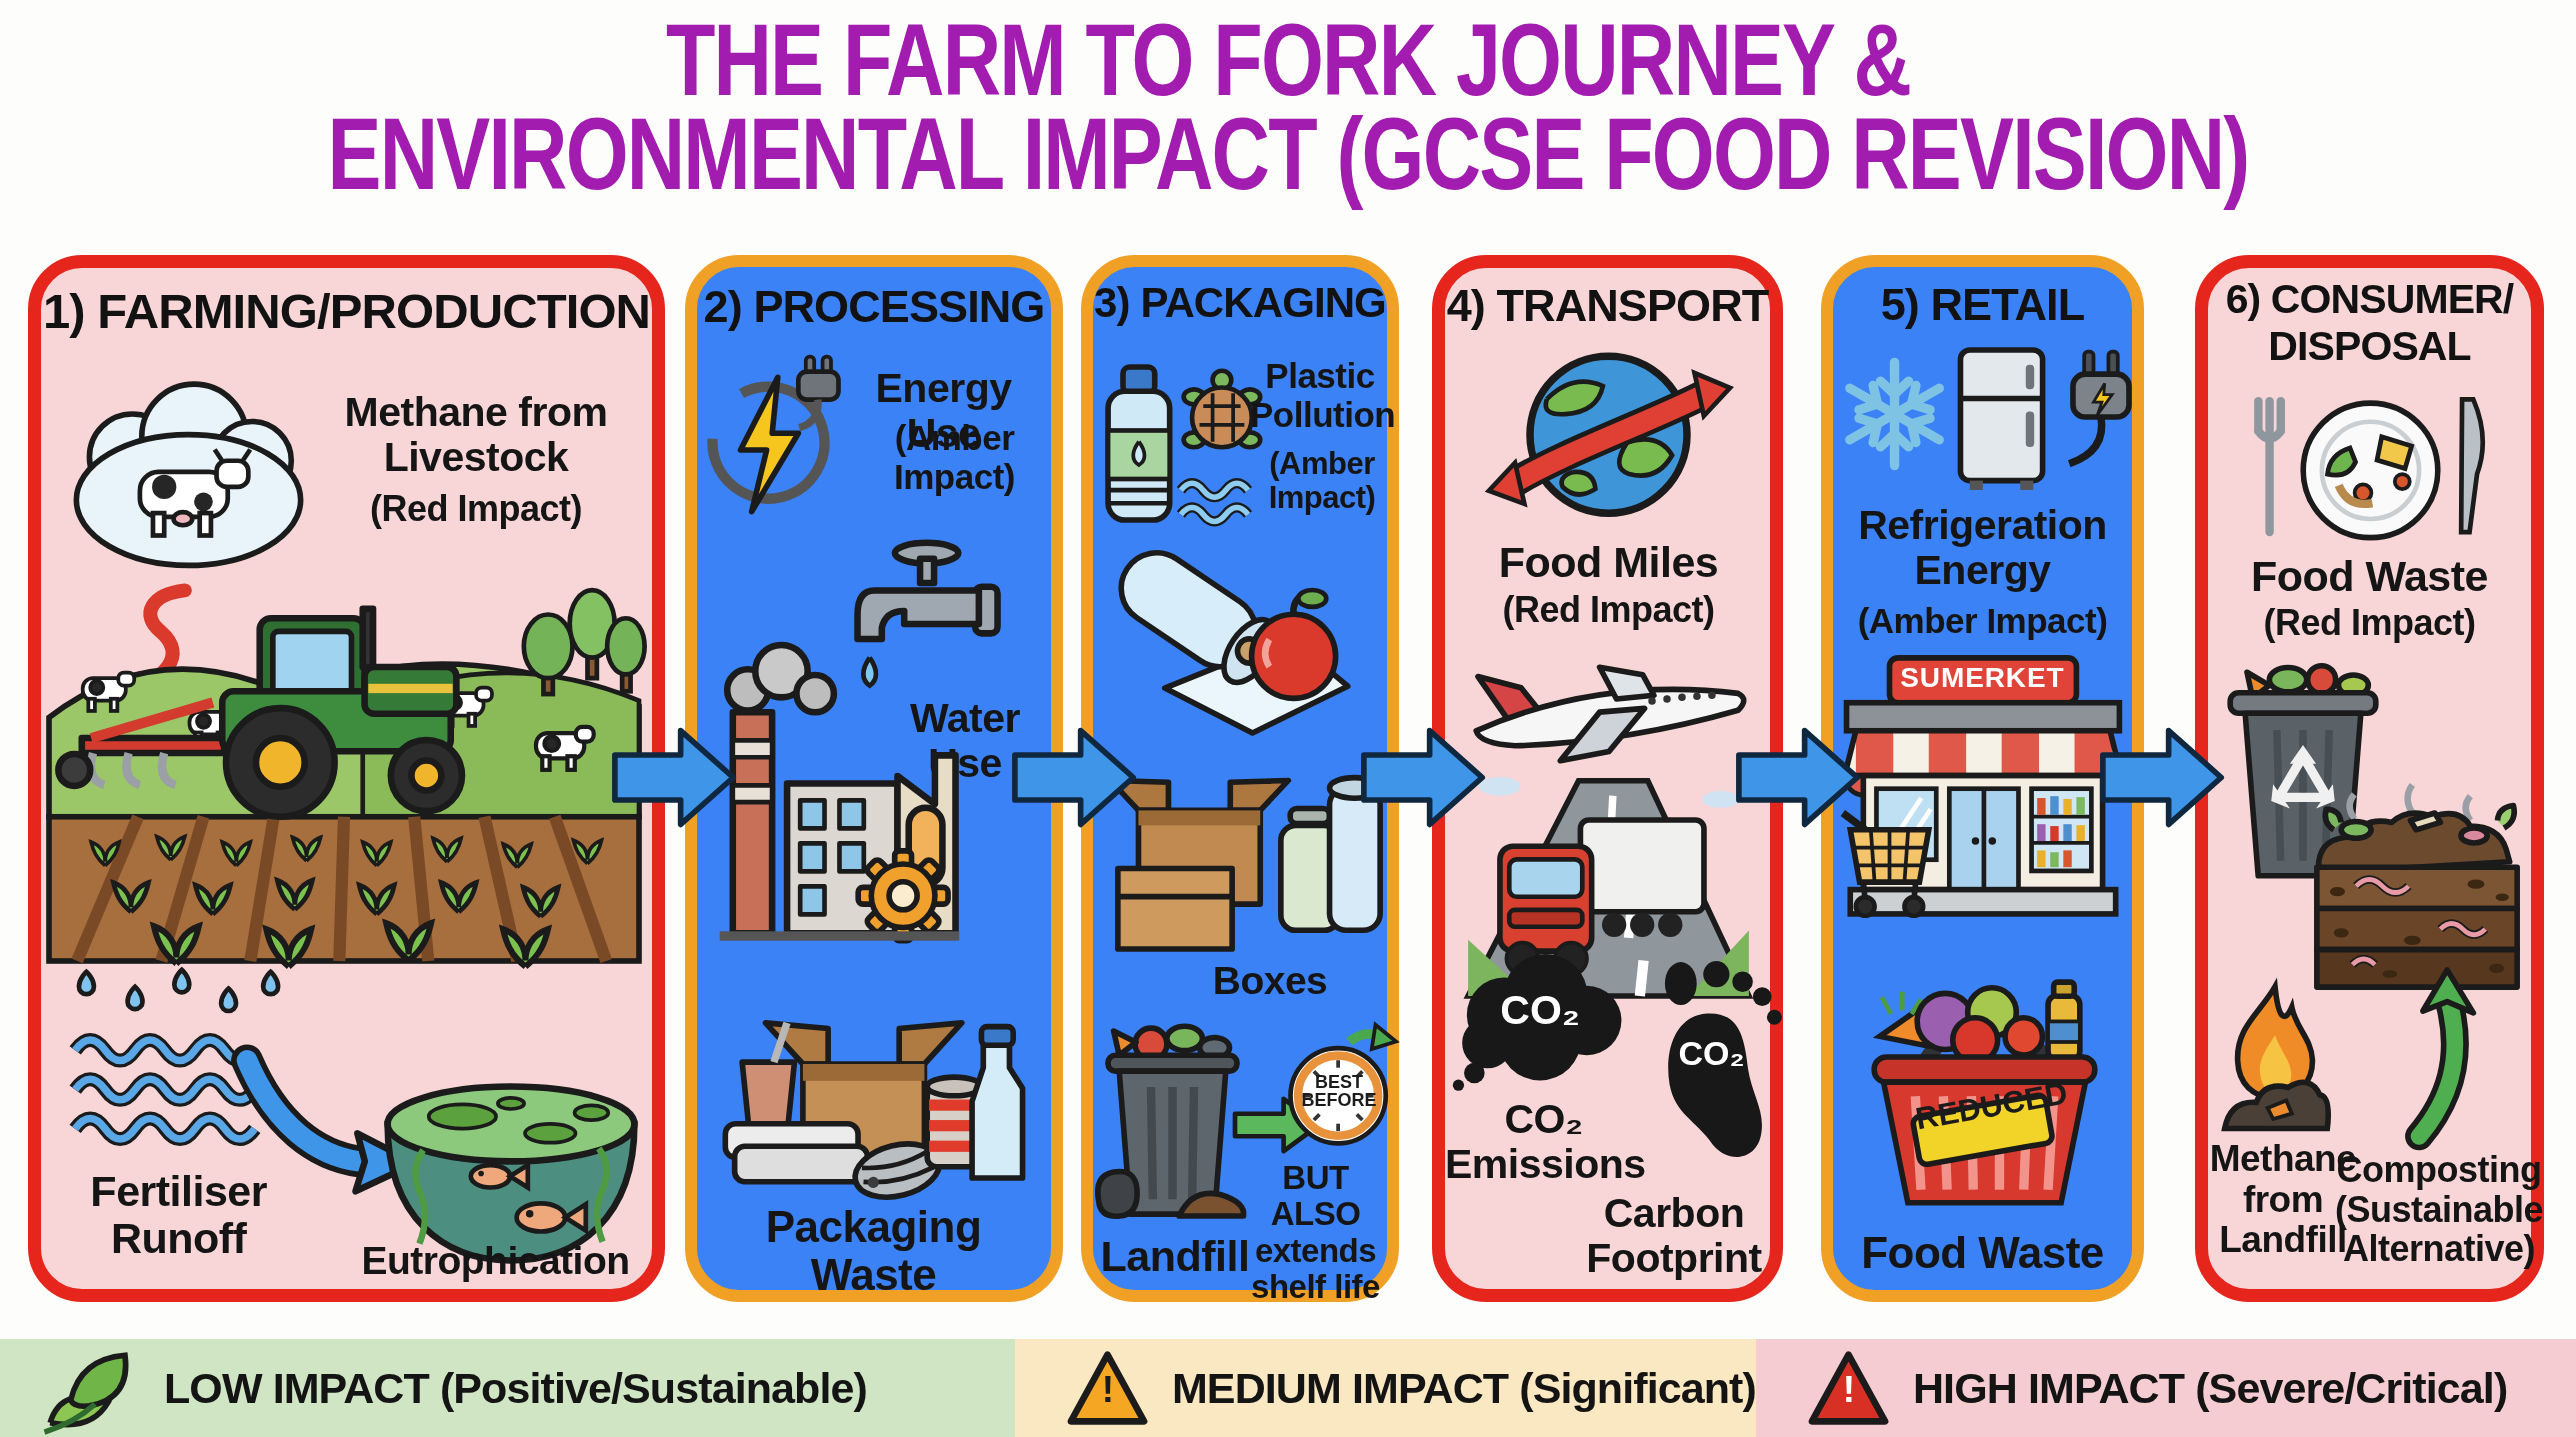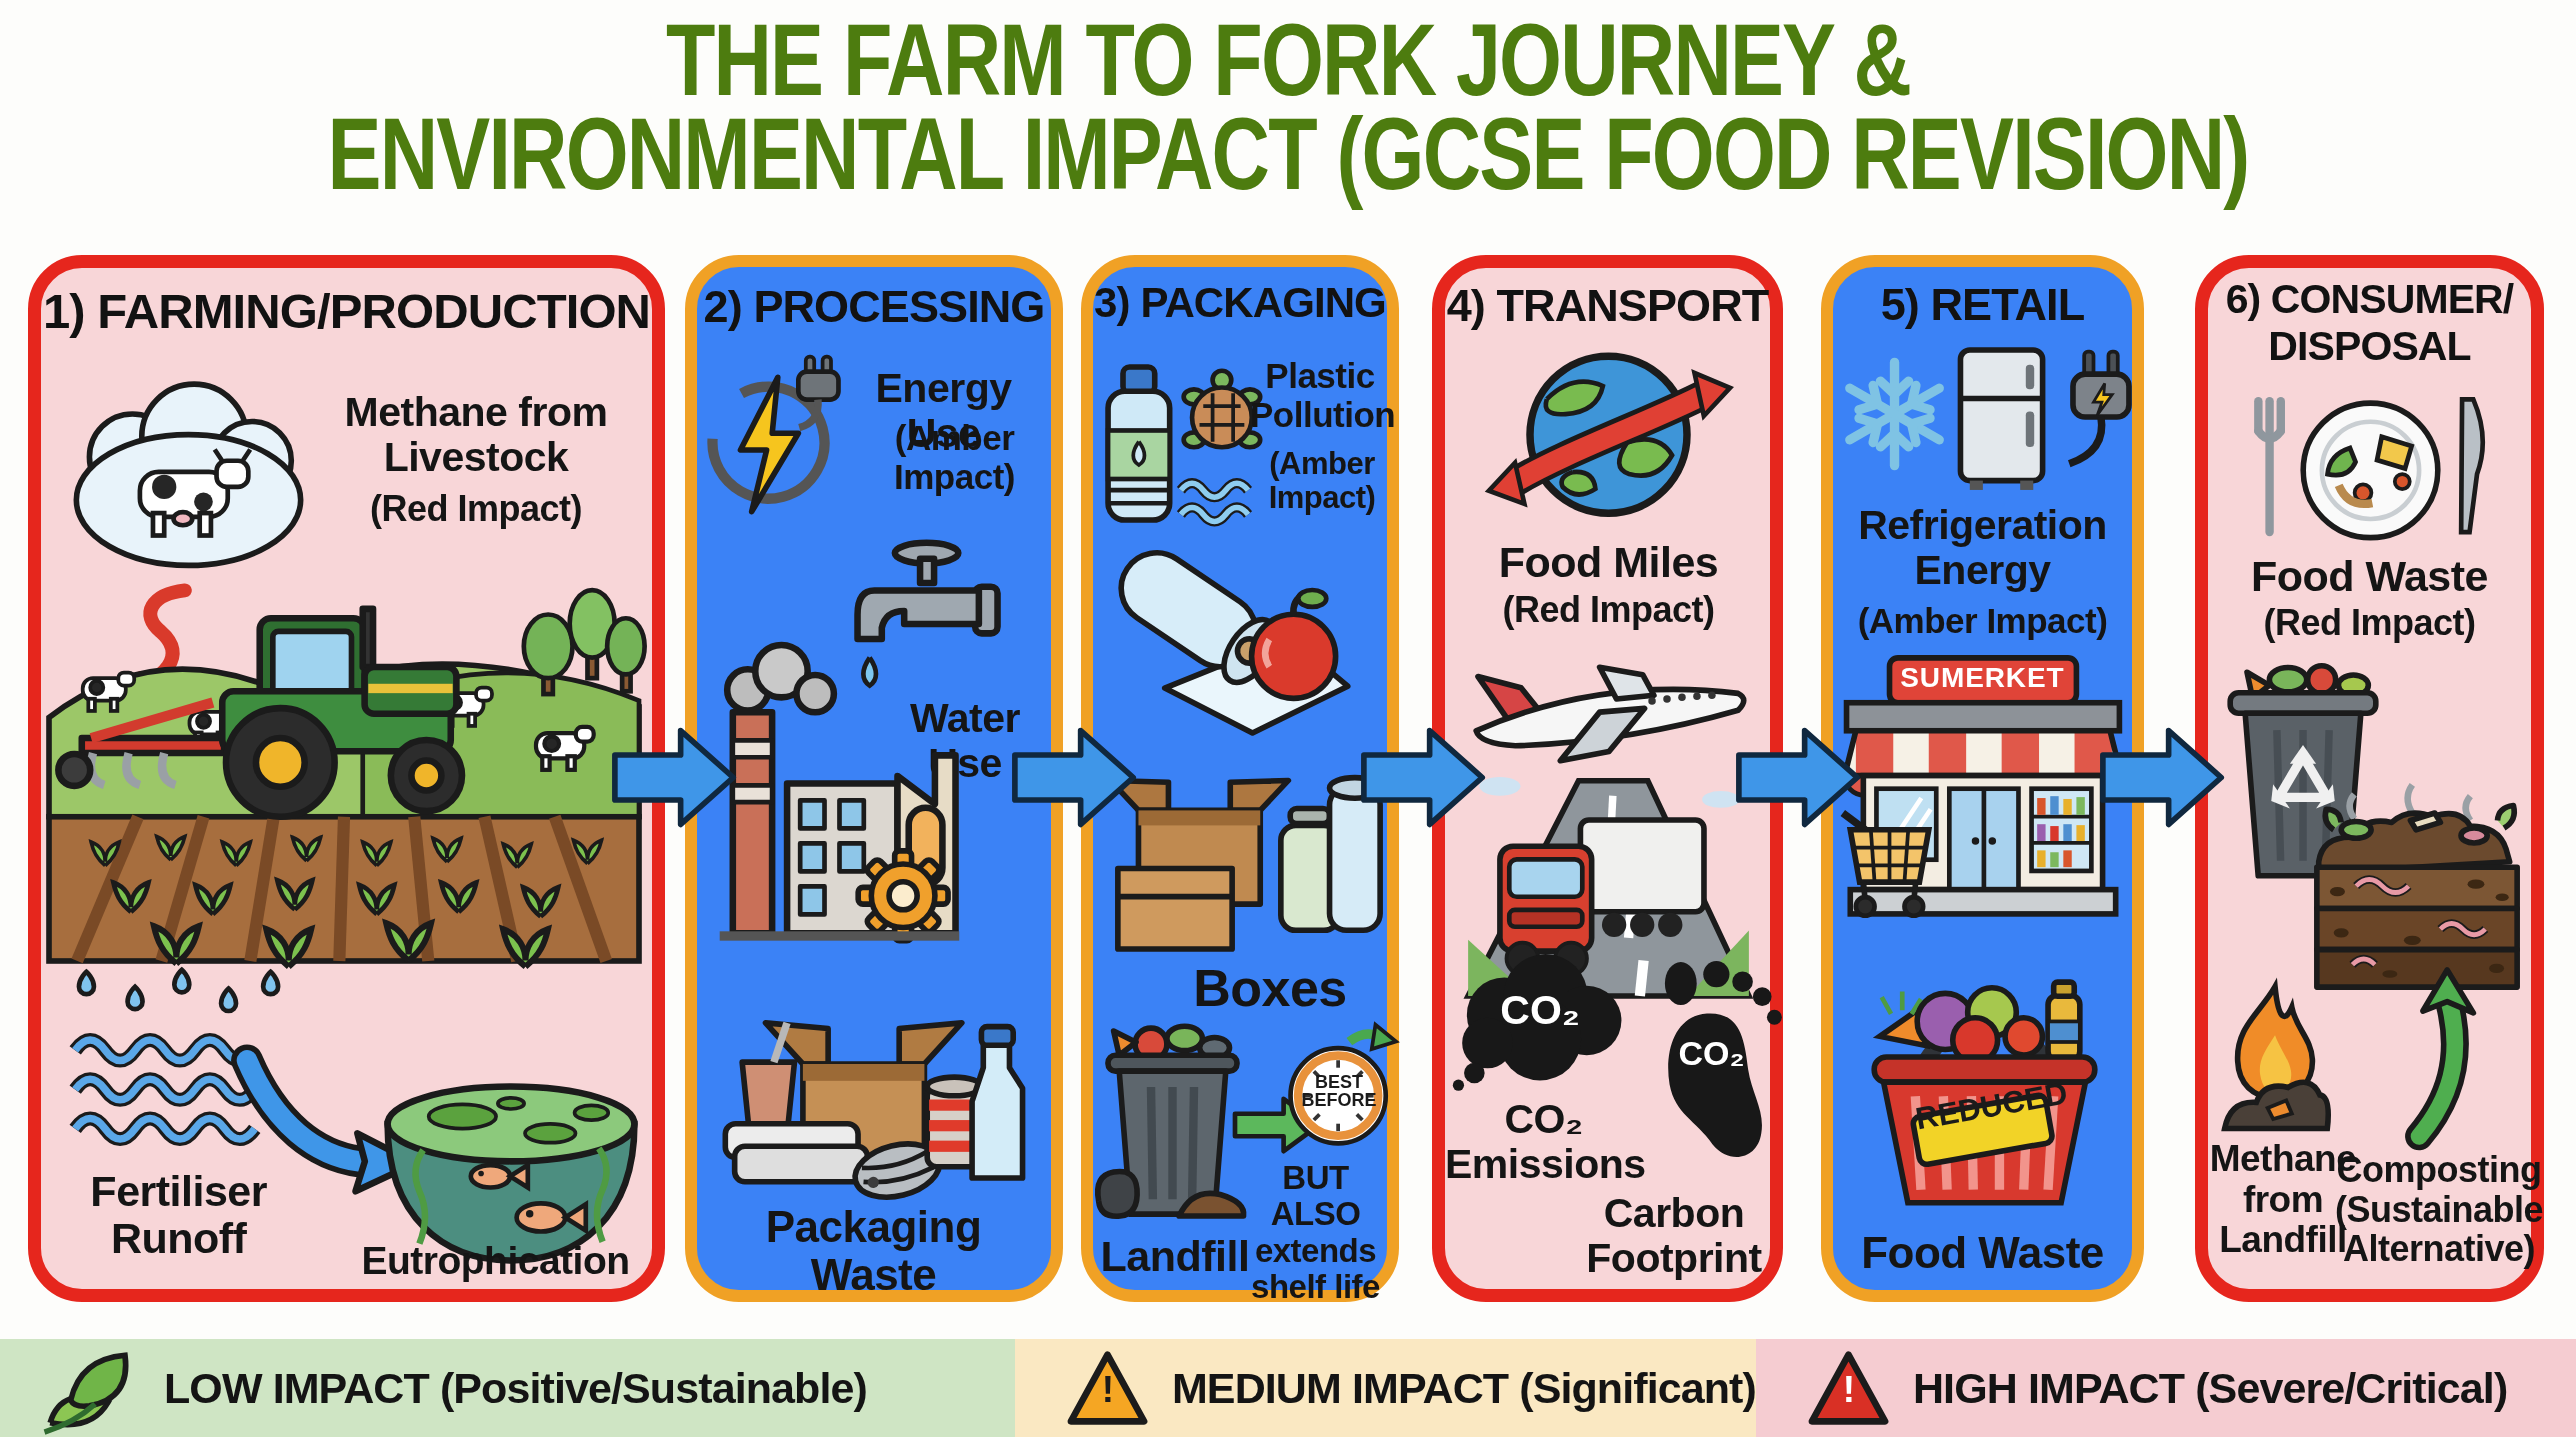--- a/index.html
+++ b/index.html
@@ -5,21 +5,21 @@
   html,body{margin:0;padding:0;background:#ffffff;overflow:hidden}
   #viewport{position:relative;width:2576px;height:1438px;background:#fdfdfb;
     font-family:"Liberation Sans",sans-serif;transform-origin:top left}
   .panel{position:absolute;top:255px;height:1047px;border-radius:54px;box-sizing:border-box}
   .panel.red{background:#f8d6d8;border:13px solid #e6261d}
   .panel.amber{background:#3b82f6;border:12px solid #f0a125}
   .ph{position:absolute;left:0;right:0;margin:0;text-align:center;font-weight:700;color:#121212;letter-spacing:-0.9px;line-height:1.02}
   .lbl{position:absolute;text-align:center;font-weight:700;color:#151515;line-height:1.1;letter-spacing:-0.5px}
   .abs{position:absolute}
   svg{display:block;overflow:visible}
-  #title{position:absolute;left:0;top:9.4px;width:100%;text-align:center;color:#4d7c0f;font-weight:700}
+  #title{position:absolute;left:0;top:9.4px;width:100%;text-align:center;color:#a21caf;font-weight:700}
   #title div{transform:scale(0.94,1.18);transform-origin:center top;letter-spacing:-1.9px}
   .t1{font-size:86px;line-height:1.0}
   .t2{font-size:86px;line-height:1.0;margin-top:7.5px}
   .flow-arrow{position:absolute;top:723px}
   #legend{position:absolute;left:0;top:1339px;width:2576px;height:99px;display:flex}
   .leg{display:flex;align-items:center;box-sizing:border-box;height:99px;font-size:43px;font-weight:700;color:#141414;letter-spacing:-0.9px}
   .leg .txt{margin-left:24px;white-space:nowrap}
   .ovl{position:absolute;font-weight:700;text-align:center;line-height:1.0}
 </style>
 </head>
@@ -361,21 +361,21 @@
           <rect x="40" y="58" width="130" height="16" fill="#9c6a36" stroke="none"></rect>
           <rect x="18" y="120" width="122" height="86" fill="#cf9a5e"></rect>
           <line x1="18" y1="150" x2="140" y2="150"></line>
           <rect x="192" y="74" width="62" height="112" rx="16" fill="#d9e8cf"></rect>
           <rect x="202" y="56" width="42" height="16" rx="7" fill="#aab4ad"></rect>
           <rect x="244" y="34" width="54" height="152" rx="18" fill="#d6ebf7"></rect>
           <ellipse cx="271" cy="34" rx="27" ry="11" fill="#c2d6e2"></ellipse>
         </g>
       </svg>
     </div>
-    <div class="lbl" style="left:0;width:354px;top:693px;font-size:52px">Boxes</div>
+    <div class="lbl" style="left:0;width:354px;top:693px;font-size:39px">Boxes</div>
 
     <div class="abs" style="left:0;top:749px">
       <svg width="159" height="215" viewBox="0 0 170 230">
         <g stroke="#1b1b1b" stroke-width="6" stroke-linejoin="round">
           <circle cx="62" cy="30" r="17" fill="#d84a3a"></circle>
           <ellipse cx="98" cy="24" rx="19" ry="13" fill="#79b55a"></ellipse>
           <polygon points="22,16 46,28 28,42" fill="#ec8b2e"></polygon>
           <ellipse cx="130" cy="34" rx="16" ry="11" fill="#5f6a72"></ellipse>
           <rect x="16" y="42" width="138" height="17" rx="8" fill="#4e565c"></rect>
           <polygon points="28,59 142,59 130,212 40,212" fill="#5d666d"></polygon>

